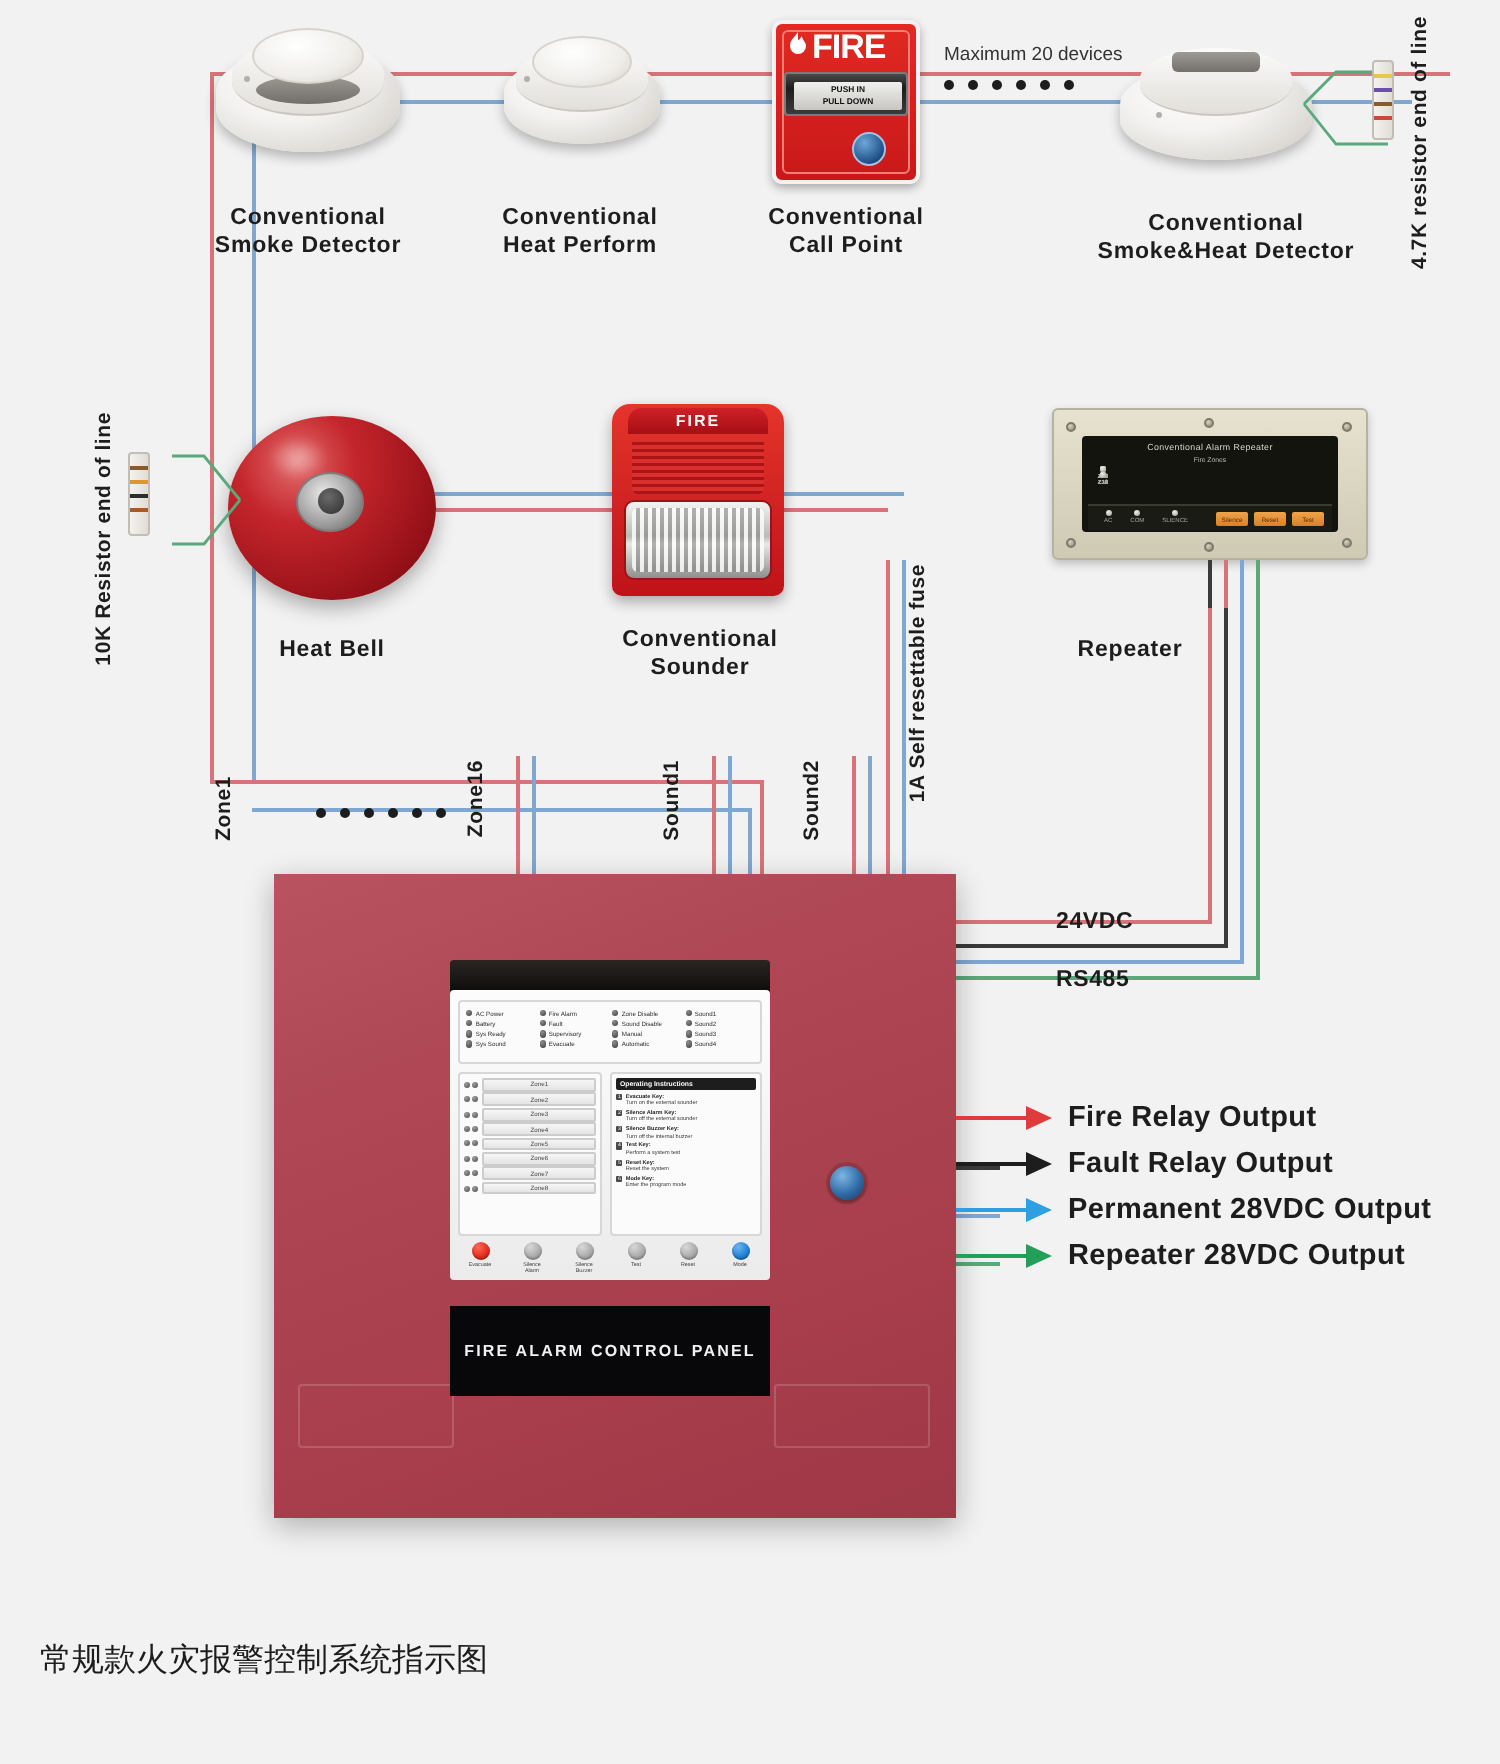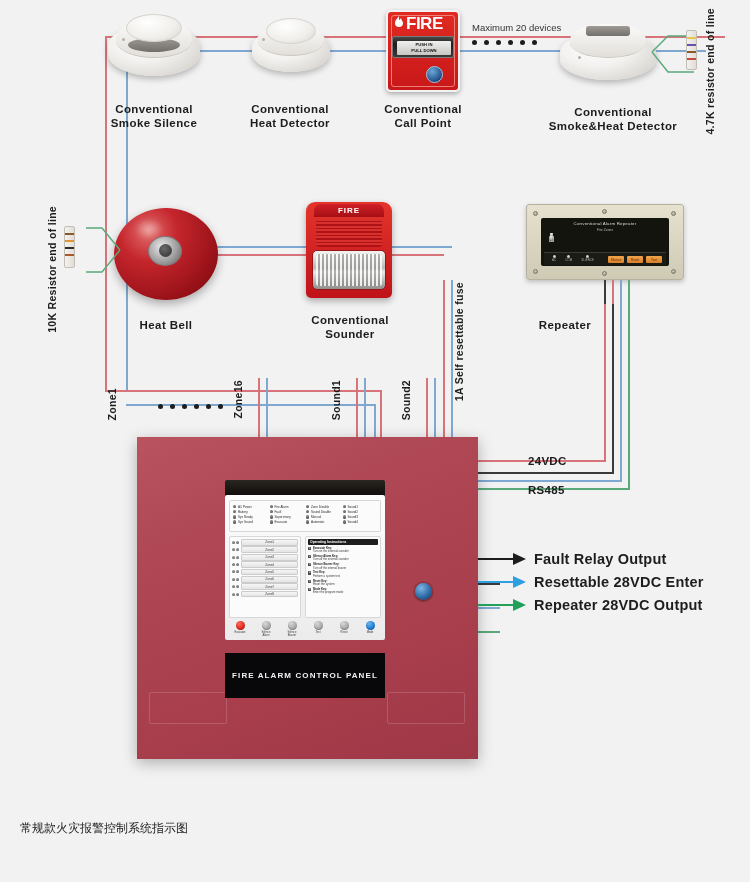--- a/index.html
+++ b/index.html
@@ -356,21 +356,21 @@
   }
 
   
   .title-en {
     position: absolute;
     font-size: 19.5px; font-weight: bold; color: #111;
     letter-spacing: -.1px;
   }
   .title-cn {
     position: absolute;
-    font-size: 12px; color: #1d1d1d;
+    font-size: 16px; color: #1d1d1d;
     font-family: Liberation Serif, serif;
   }
 
   .dotline { position: absolute; display: flex; gap: 7px; }
   .dotline i { width: 5px; height: 5px; border-radius: 50%; background: #1d1d1d; display: block; }
 </style>
 </head>
 <body>
 
 <div id="stage">
@@ -419,32 +419,32 @@
 
   <div>
     <div class="sd-base" style="left:108px; top:24px; width:92px; height:52px;"></div>
     <div class="sd-rim" style="left:116px; top:20px; width:76px; height:38px;"></div>
     <div class="sd-vent" style="left:128px; top:38px; width:52px; height:14px;"></div>
     <div class="sd-cap" style="left:126px; top:14px; width:56px; height:28px;"></div>
     <div class="sd-dot" style="left:122px; top:38px;"></div>
   </div>
   <div class="devlabel" style="left:94px; top:102px; width:120px;">
     <span>Conventional</span><br>
-    <span>Smoke Silence</span>
+    <span>Smoke Detector</span>
   </div>
 
   <div>
     <div class="sd-base" style="left:252px; top:28px; width:78px; height:44px;"></div>
     <div class="sd-rim" style="left:258px; top:24px; width:66px; height:32px;"></div>
     <div class="sd-cap" style="left:266px; top:18px; width:50px; height:26px;"></div>
     <div class="sd-dot" style="left:262px; top:38px;"></div>
   </div>
   <div class="devlabel" style="left:230px; top:102px; width:120px;">
     <span>Conventional</span><br>
-    <span>Heat Detector</span>
+    <span>Heat Perform</span>
   </div>
 
   <div>
     <div class="cp-body" style="left:386px; top:10px; width:74px; height:82px;">
       <div class="cp-inner"></div>
     </div>
     <div class="cp-fire" style="left:406px; top:14px; font-size:17px;">FIRE</div>
     <svg class="abs" style="left:392px; top:15px;" width="14" height="14" viewBox="0 0 14 14">
       <path d="M7 1 C5 4 3 5 3 8 a4 4 0 0 0 8 0 c0-2-2-3-2-5 -1 1-1 2-2 2Z" fill="#fff"></path>
     </svg>
@@ -798,31 +798,38 @@
       </div>
     </div>
 
   <div class="cpanel-nameplate" style="left:225px; top:653px; width:160px; height:45px;">
     <span class="cpanel-nametext">FIRE ALARM CONTROL PANEL</span>
   </div>
 
   <div class="legend" id="legend" style="left:478px; top:547px;">
       <div class="legrow">
         <span class="legarrow">
+          <span class="legline" style="background:#e03a3a"></span>
+          <span class="leghead" style="border-left-color:#e03a3a"></span>
+        </span>
+        <span class="legtxt">Fire Relay Output</span>
+      </div>
+      <div class="legrow">
+        <span class="legarrow">
           <span class="legline" style="background:#1d1d1d"></span>
           <span class="leghead" style="border-left-color:#1d1d1d"></span>
         </span>
         <span class="legtxt">Fault Relay Output</span>
       </div>
       <div class="legrow">
         <span class="legarrow">
           <span class="legline" style="background:#2e9fe0"></span>
           <span class="leghead" style="border-left-color:#2e9fe0"></span>
         </span>
-        <span class="legtxt">Resettable 28VDC Enter</span>
+        <span class="legtxt">Permanent 28VDC Output</span>
       </div>
       <div class="legrow">
         <span class="legarrow">
           <span class="legline" style="background:#22a05a"></span>
           <span class="leghead" style="border-left-color:#22a05a"></span>
         </span>
         <span class="legtxt">Repeater 28VDC Output</span>
       </div>
     </div>
 

